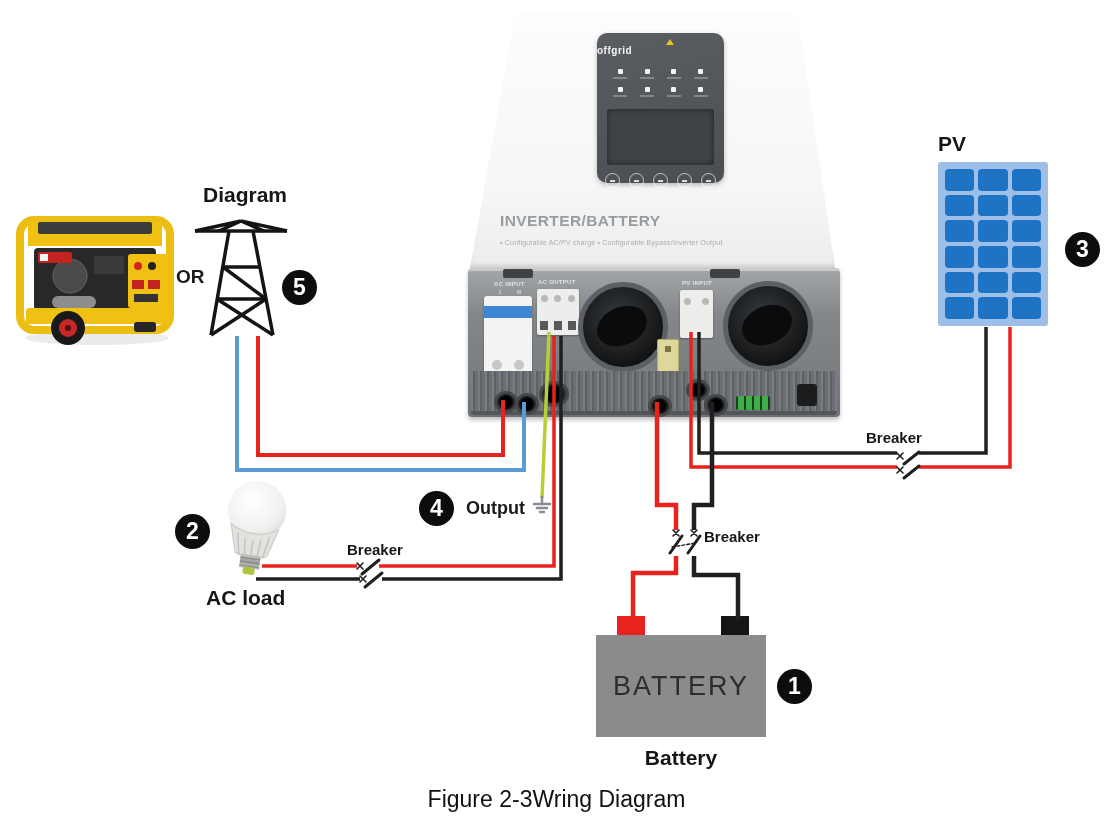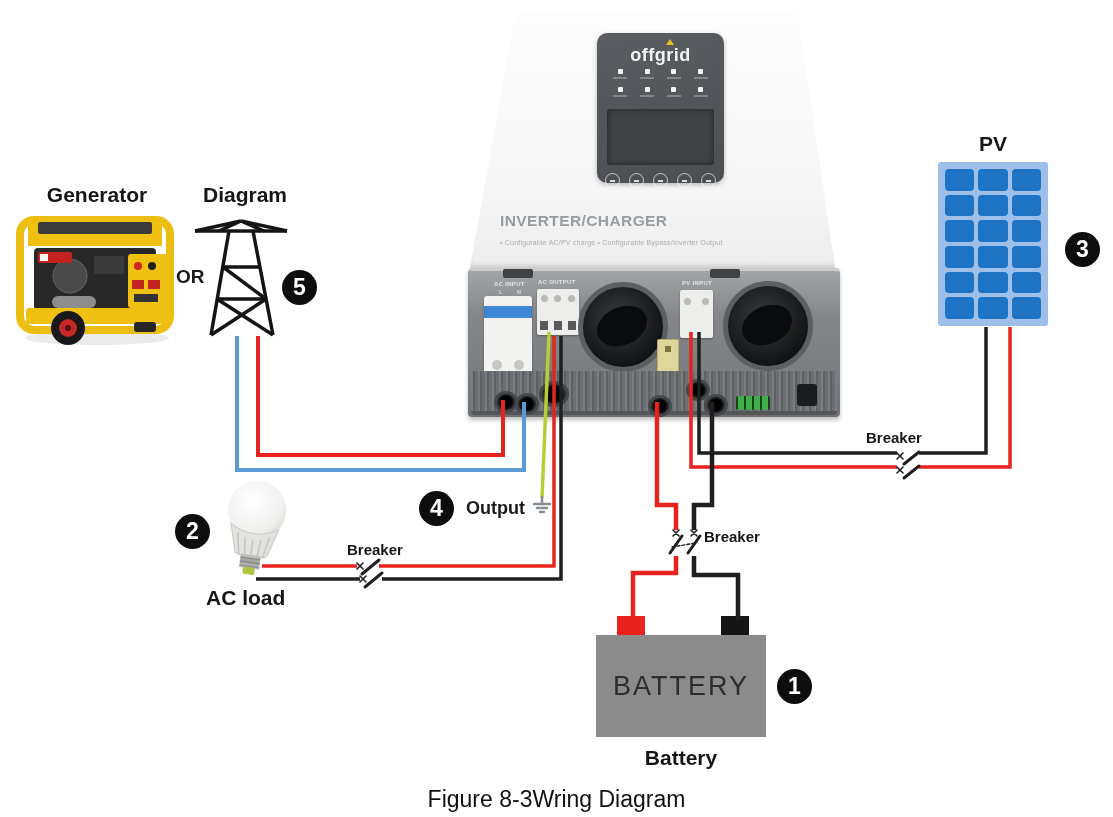--- a/index.html
+++ b/index.html
@@ -10,22 +10,22 @@
   .lbl-sm{font-weight:bold;font-size:15px;color:#161616;}
   .badge{position:absolute;width:35px;height:35px;border-radius:50%;background:#0d0d0d;color:#fff;
          display:flex;align-items:center;justify-content:center;font-size:23px;font-weight:bold;}
   
   .inv-top{left:470px;top:14px;width:365px;height:254px;
            background:linear-gradient(180deg,#fdfdfd 0%,#f6f6f6 70%,#ececec 100%);
            clip-path:polygon(45px 0px,328px 0px,365px 254px,0px 254px);
            box-shadow:inset 0 -3px 4px rgba(0,0,0,.12);}
   .inv-panel{left:597px;top:33px;width:127px;height:150px;background:linear-gradient(165deg,#5a5e63,#4b4e53);
              border-radius:10px;box-shadow:0 2px 5px rgba(0,0,0,.25);}
-  .brand{position:absolute;left:0;top:12px;width:100%;text-align:center;color:#f4f4f4;
-         font-size:18px;font-weight:bold;letter-spacing:.5px;}
+  .brand{position:absolute;left:0;top:12px;width:100%;color:#f4f4f4;
+         font-size:10px;font-weight:bold;letter-spacing:.5px;}
   .brand-dot{position:absolute;left:69px;top:6px;width:0;height:0;border-left:4px solid transparent;
              border-right:4px solid transparent;border-bottom:6px solid #e9c320;}
   .led-grid{position:absolute;left:10px;top:36px;width:107px;display:grid;
             grid-template-columns:repeat(4,1fr);row-gap:8px;}
   .led{display:flex;flex-direction:column;align-items:center;gap:3px;}
   .led .dot{width:5px;height:5px;background:#f2f3f4;border-radius:1px;}
   .led .tag{width:14px;height:2px;background:#82868a;}
   .scrn{position:absolute;left:10px;top:76px;width:107px;height:56px;background:#404346;
         border-radius:3px;box-shadow:inset 0 0 6px rgba(0,0,0,.5);}
   .btn-row{position:absolute;left:8px;top:140px;width:111px;display:flex;justify-content:space-between;}
@@ -137,21 +137,21 @@
           <i></i>
         </span>
       <span class="pbtn">
           <i></i>
         </span>
       <span class="pbtn">
           <i></i>
         </span>
     </div>
   </div>
-  <div class="abs inv-title">INVERTER/CHARGER</div>
+  <div class="abs inv-title">INVERTER/BATTERY</div>
   <div class="abs inv-sub">• Configurable AC/PV charge    • Configurable Bypass/Inverter Output</div>
 
   <div class="abs chassis">
     <span class="tab" style="left:35px;"></span>
     <span class="tab" style="left:242px;"></span>
     <span class="port-lab" style="left:26px;top:10px;">AC INPUT</span>
     <span class="pin-lab" style="left:31px;top:18px;">L</span>
     <span class="pin-lab" style="left:49px;top:18px;">N</span>
     <div class="breaker-dev">
       <span class="stripe"></span>
@@ -186,21 +186,20 @@
     <div class="rocker"></div>
   </div>
 
   <span class="abs port" style="left:494px;top:391px;"></span>
   <span class="abs port" style="left:515px;top:393px;"></span>
   <span class="abs port big" style="left:539px;top:381px;"></span>
   <span class="abs port" style="left:648px;top:395px;"></span>
   <span class="abs port" style="left:686px;top:379px;"></span>
   <span class="abs port" style="left:704px;top:394px;"></span>
 
-  <div class="abs lbl" style="left:12px;top:183px;width:170px;text-align:center;">Generator</div>
   <svg class="abs" style="left:12px;top:210px;" width="170" height="140">
     <ellipse cx="85" cy="128" rx="72" ry="7" fill="rgba(0,0,0,0.08)"></ellipse>
     <rect x="8" y="10" width="150" height="110" rx="14" fill="none" stroke="#edbe12" stroke-width="8"></rect>
     <rect x="16" y="12" width="134" height="24" fill="#f0c013"></rect>
     <rect x="26" y="12" width="114" height="12" rx="2" fill="#3c3c3c"></rect>
     <rect x="22" y="38" width="122" height="62" rx="4" fill="#282828"></rect>
     <circle cx="58" cy="66" r="17" fill="#4a4a4a" stroke="#666"></circle>
     <rect x="82" y="46" width="30" height="18" fill="#3a3a3a"></rect>
     <rect x="40" y="86" width="44" height="12" rx="6" fill="#8d8d8d"></rect>
     <rect x="26" y="42" width="34" height="11" rx="2" fill="#c42420"></rect>
@@ -224,21 +223,21 @@
     <g stroke="#141414" stroke-width="3.5" fill="none">
       <path d="M10,16 L102,16"></path>
       <path d="M56,6 L10,16 M56,6 L102,16 M56,6 L34,16 M56,6 L79,16"></path>
       <path d="M44,16 L26,120 M68,16 L88,120"></path>
       <path d="M38,52 L75,52"></path>
       <path d="M38,52 L81,84 M34,84 L81,84"></path>
       <path d="M32,84 L88,120 M81,84 L26,120"></path>
     </g>
   </svg>
 
-  <div class="abs lbl" style="left:938px;top:132px;width:110px;text-align:center;">PV</div>
+  <div class="abs lbl" style="left:938px;top:132px;width:110px;text-align:left;">PV</div>
   <div class="abs pv">
     <i></i>
       <i></i>
       <i></i>
       <i></i>
       <i></i>
       <i></i>
       <i></i>
       <i></i>
       <i></i>
@@ -327,14 +326,14 @@
         <path d="M897,453 l6,6 M903,453 l-6,6 M897,467 l6,6 M903,467 l-6,6" stroke-width="1.6"></path>
         <path d="M904,464 L919,452 M904,478 L919,466" stroke-width="3"></path>
       </g>
       <g stroke="#878d92" stroke-width="2.5">
         <path d="M542,497 V504"></path>
         <path d="M534,504 H550 M537,508 H547 M540,512 H544"></path>
       </g>
     </g>
   </svg>
 
-  <div class="abs caption">Figure 8-3Wring Diagram</div>
+  <div class="abs caption">Figure 2-3Wring Diagram</div>
 </div>
 
 </body></html>

